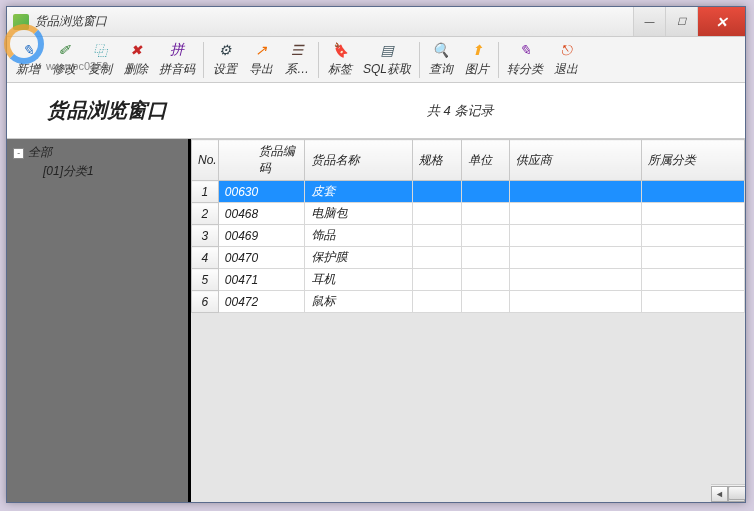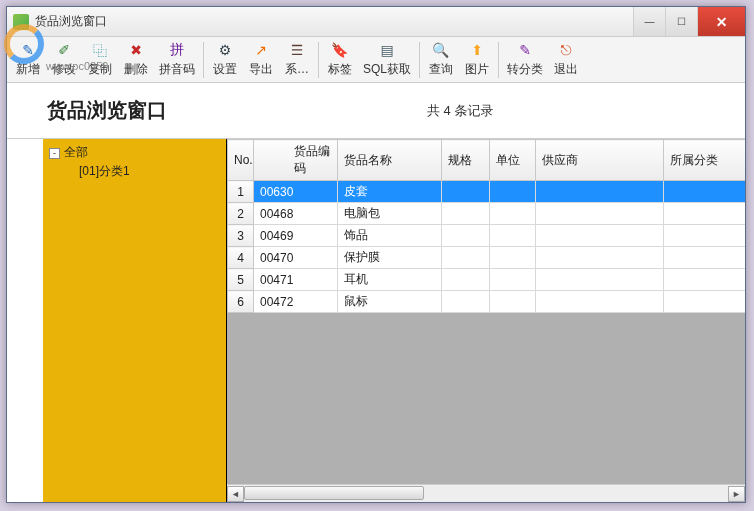--- a/index.html
+++ b/index.html
@@ -2,21 +2,21 @@
 <html><head>
   <meta charset="utf-8">
   <style>
     * { margin: 0; padding: 0; box-sizing: border-box; font-family: "Microsoft YaHei", SimSun, Arial, sans-serif; }
     body { background: #d5cde0; width: 754px; height: 511px; overflow: hidden; position: relative; }
     
     .window {
       position: absolute; top: 6px; left: 6px; right: 8px; bottom: 8px;
       background: #fff; border: 1px solid #5a6b8c;
       box-shadow: 0 0 8px rgba(0,0,0,0.3);
-      display: flex; flex-direction: column;
+      display: flex; flex-direction: column; font-style: italic;
     }
     
     .titlebar {
       height: 30px; background: linear-gradient(to bottom, #f8f8f8, #e8e8e8);
       border-bottom: 1px solid #ccc; display: flex; align-items: center;
       padding: 0 0 0 6px;
     }
     .titlebar-icon { width: 16px; height: 16px; background: linear-gradient(135deg,#8bc34a,#4caf50); border-radius:2px; margin-right: 6px; }
     .titlebar-text { font-size: 12px; color: #333; flex: 1; }
     .window-controls { display: flex; height: 100%; }
@@ -52,28 +52,28 @@
     .header-area {
       height: 56px; border-bottom:1px solid #ccc; display:flex; align-items:center;
       padding: 0 40px; background:#fff;
     }
     .page-title { font-size: 20px; font-weight: bold; color:#222; flex:0 0 auto; }
     .record-count { font-size: 13px; color:#333; margin-left: 260px; }
     
     .content { flex:1; display:flex; border-top:0; overflow:hidden; }
     
     .tree-panel {
-      width: 184px; background:#eab308; border-right:1px solid #000000;
-      font-size: 12px; padding: 4px 2px; overflow:auto;margin-left:36px;
+      width: 184px; background:#737373; border-right:3px solid #000000;
+      font-size: 12px; padding: 4px 2px; overflow:auto;
     }
     .tree-node { padding: 1px 0 1px 4px; white-space:nowrap; color:#222; }
     .tree-toggle { display:inline-block; width:11px; height:11px; border:1px solid #888; text-align:center; line-height:9px; font-size:9px; margin-right:4px; background:#fff;}
     .tree-child { padding-left: 34px; }
     
-    .grid-panel { flex:1; display:flex; flex-direction:column; background:#c4b5fd; overflow:hidden;}
+    .grid-panel { flex:1; display:flex; flex-direction:column; background:#e5e5e5; overflow:hidden;align-items:flex-end;}
     .grid-wrap { background:#fff; overflow:auto; }
     table.grid { border-collapse:collapse; width:100%; font-size:12px; table-layout:fixed;}
     table.grid th {
       background: linear-gradient(to bottom,#fdfdfd,#ececec);
       border:1px solid #c8c8c8; padding:3px 6px; text-align:left; font-weight:normal; color:#222;
       height:20px;
     }
     table.grid td { border:1px solid #d8d8d8; padding:2px 6px; background:#fff; color:#222; height:19px; white-space:nowrap; overflow:hidden;}
     table.grid tr.selected td { background:#1e90ff; color:#fff; }
     table.grid td.rownum { background:linear-gradient(to bottom,#fdfdfd,#ececec); text-align:center; border:1px solid #c8c8c8;}

